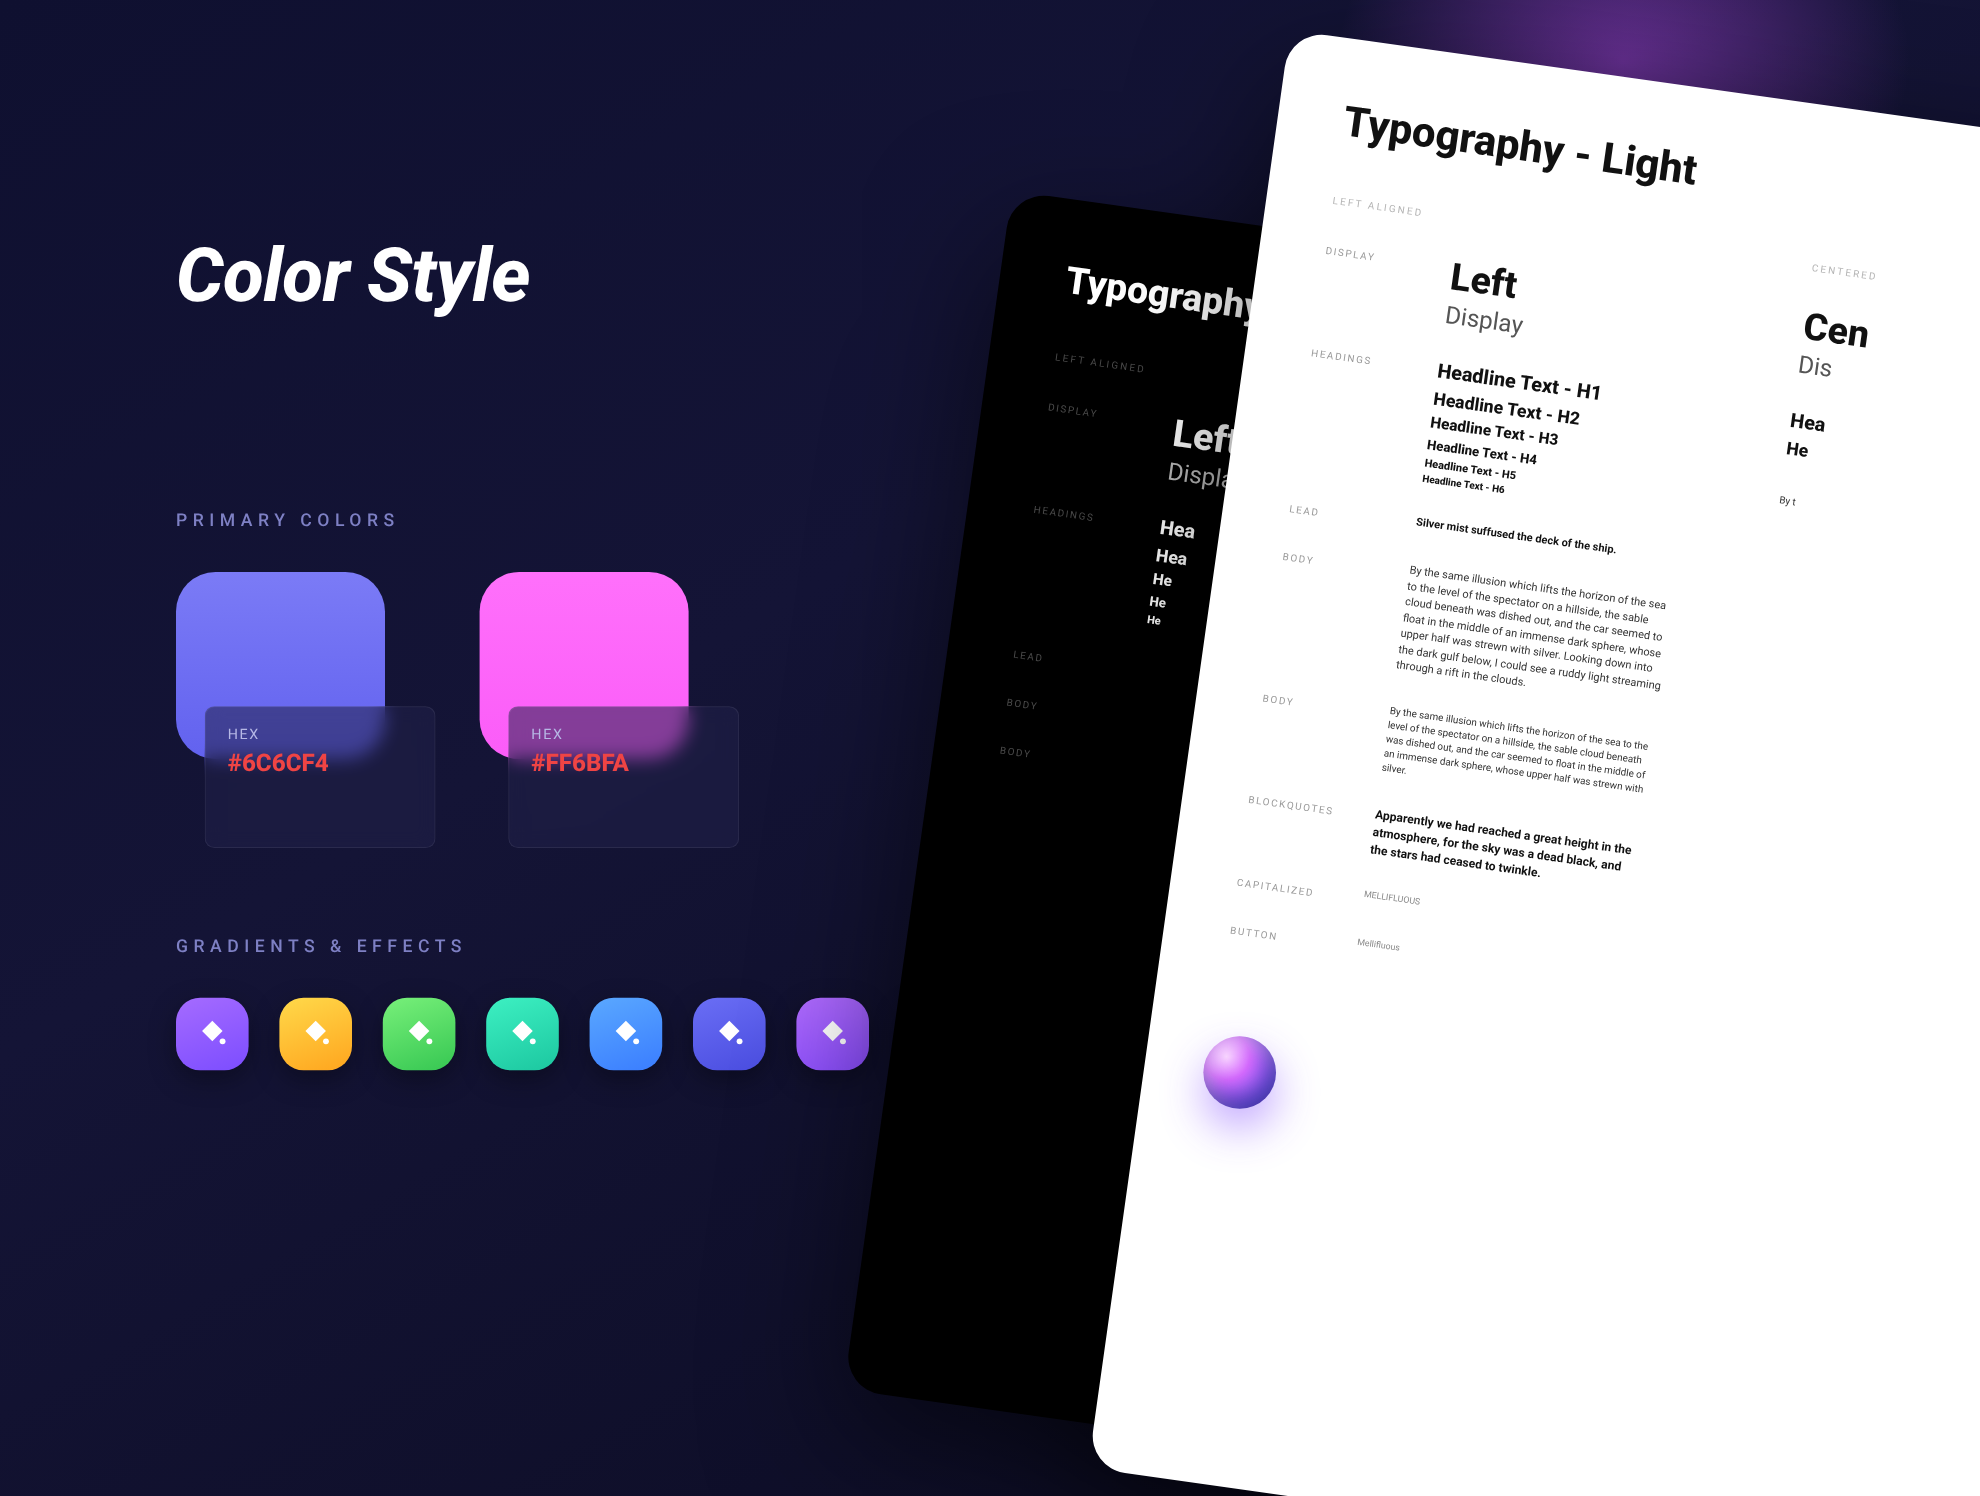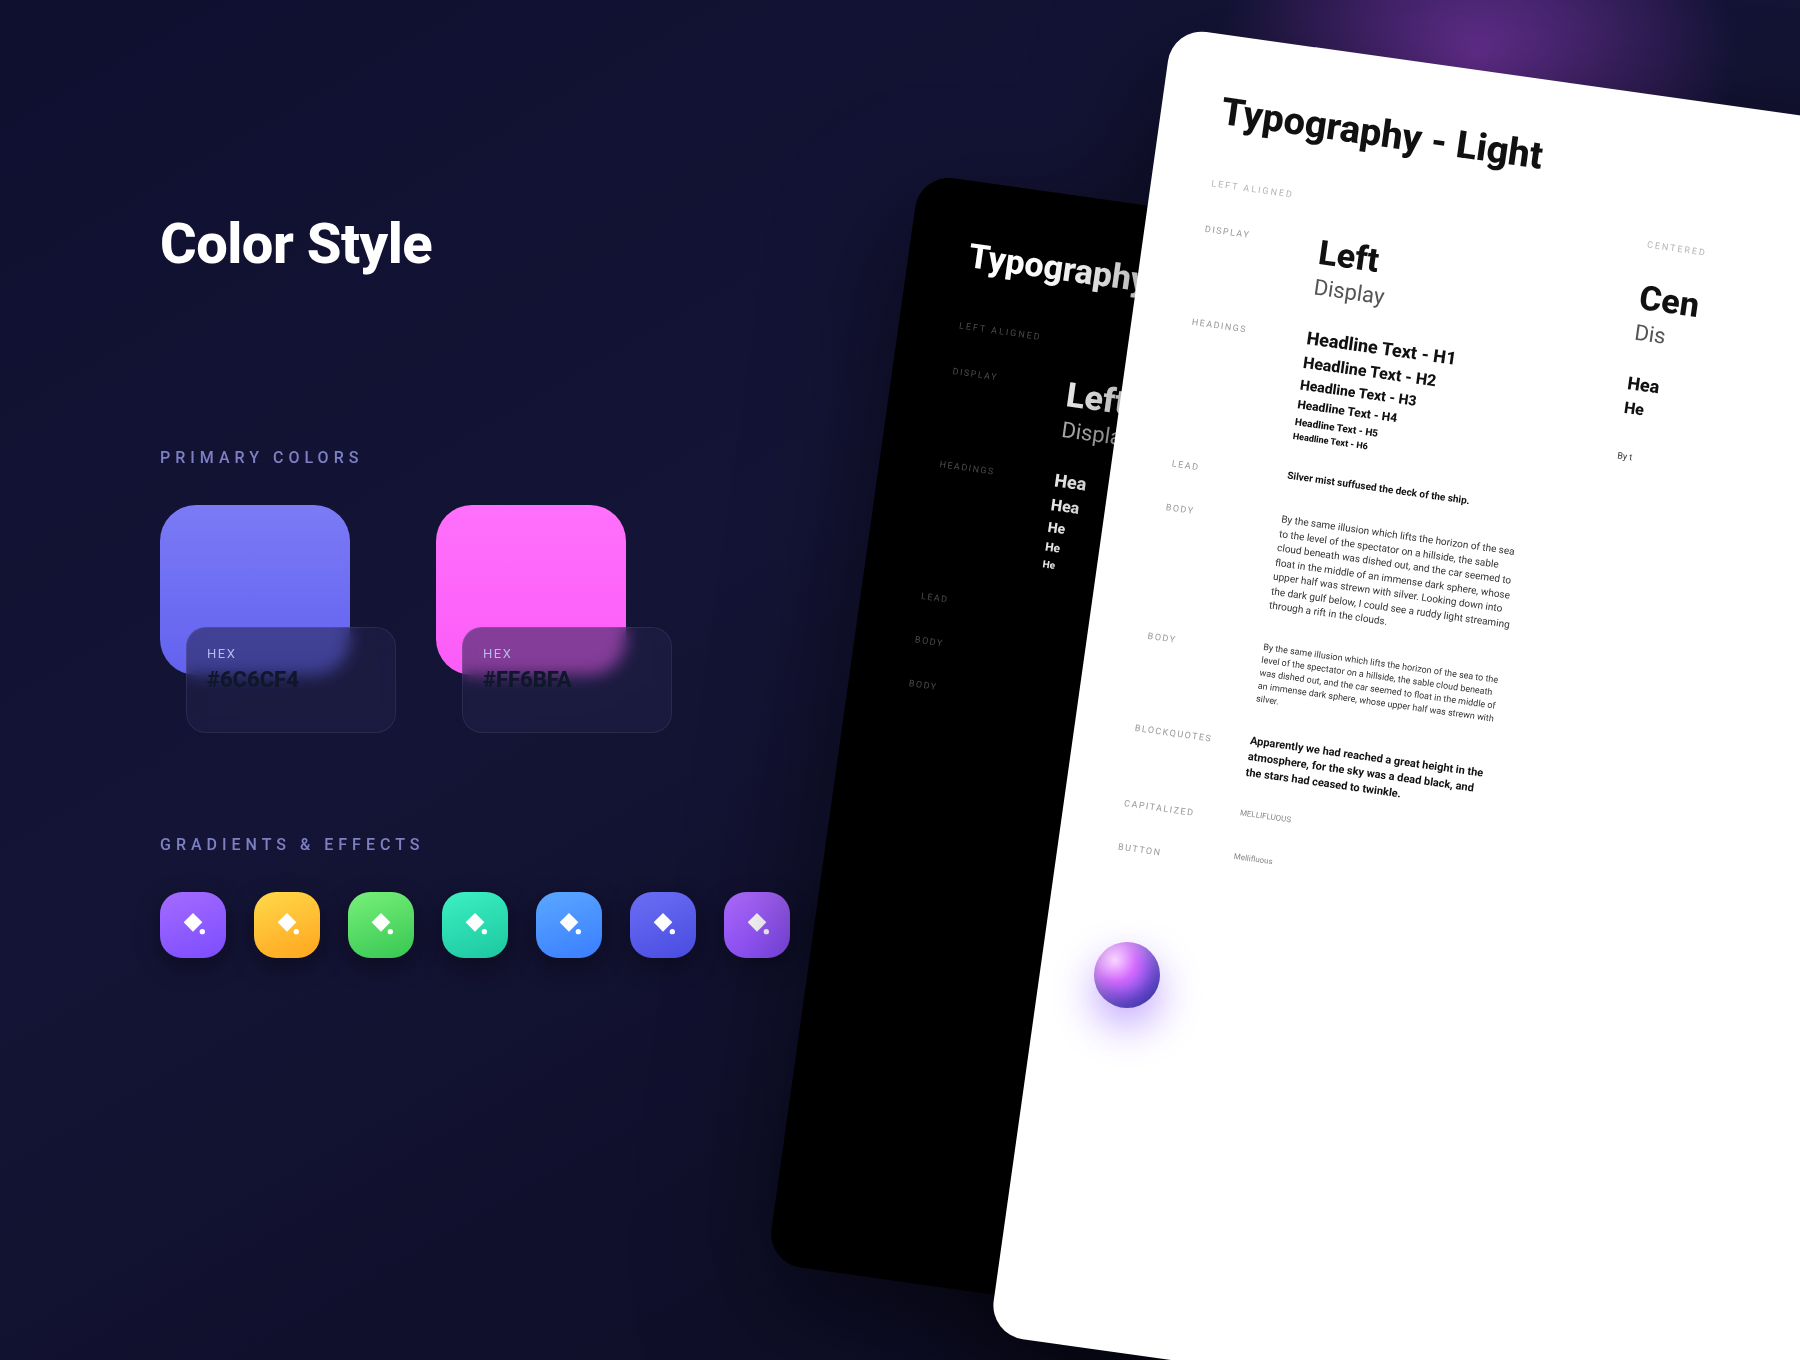--- a/index.html
+++ b/index.html
@@ -7,37 +7,37 @@
 body{
   background:radial-gradient(ellipse 800px 600px at 90% 105%, rgba(160,70,240,0.35), transparent 60%),
              radial-gradient(ellipse 400px 300px at 82% 4%, rgba(200,80,255,0.45), transparent 65%),
              linear-gradient(150deg,#0f1030 0%,#141436 40%,#0b0b20 100%);
   color:#fff;position:relative;
 }
 .stage{position:absolute;inset:0;}
 
 
 .left{position:absolute;left:160px;top:210px;width:780px;}
-h1.title{font-size:56px;line-height:1.22;font-weight:800;letter-spacing:-0.5px;margin-bottom:170px;}
+h1.title{font-size:68px;line-height:1.22;font-weight:800;letter-spacing:-0.5px;margin-bottom:170px;font-style:italic;}
 .section-label{font-size:16px;letter-spacing:5px;font-weight:500;color:#7e80c4;text-transform:uppercase;margin-bottom:38px;}
 
 .swatches{display:flex;gap:56px;margin-bottom:160px;}
 .swatch{position:relative;width:220px;}
 .swatch .chip{width:190px;height:170px;border-radius:36px;}
 .chip.c1{background:linear-gradient(180deg,#7b7bf6 0%,#6262ef 100%);}
 .chip.c2{background:linear-gradient(180deg,#ff70fb 0%,#fb5cf8 100%);}
 .swatch .label{
-  position:absolute;left:26px;top:122px;width:210px;height:106px;
-  border-radius:20px;padding:18px 20px;
+  position:absolute;left:26px;top:122px;width:210px;height:129px;
+  border-radius:9px;padding:18px 20px;
   background:rgba(32,33,72,0.55);
   backdrop-filter:blur(8px);
   border:1px solid rgba(255,255,255,0.07);
 }
 .swatch .hex-word{font-size:13px;letter-spacing:1.5px;color:#b7b9e6;margin-bottom:6px;}
-.swatch .hex-val{font-size:22px;font-weight:800;color:#0f172a;}
+.swatch .hex-val{font-size:22px;font-weight:800;color:#ef4444;}
 
 .grad-row{display:flex;gap:28px;margin-top:6px;}
 .gbtn{width:66px;height:66px;border-radius:22px;display:flex;align-items:center;justify-content:center;box-shadow:0 8px 24px rgba(0,0,0,0.35);}
 .gbtn svg{width:32px;height:32px;}
 .g1{background:linear-gradient(160deg,#a56bff,#7c4dff);}
 .g2{background:linear-gradient(160deg,#ffd94a,#ffa51e);}
 .g3{background:linear-gradient(160deg,#78f07a,#36c752);}
 .g4{background:linear-gradient(160deg,#3df0c2,#1cc7a0);}
 .g5{background:linear-gradient(160deg,#5aa8ff,#3a7dff);}
 .g6{background:linear-gradient(160deg,#6a6ef5,#4a4de0);}

